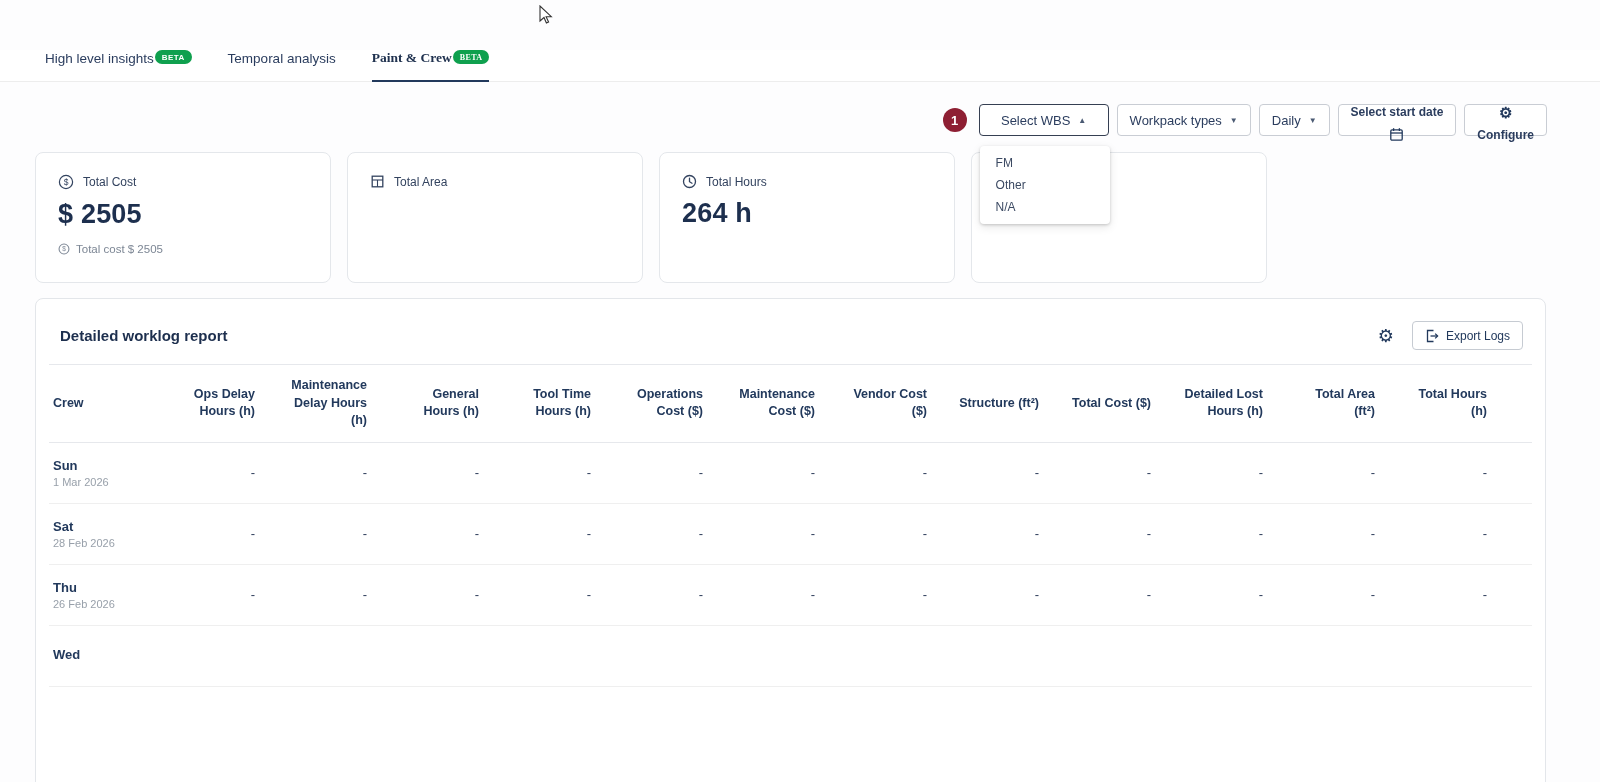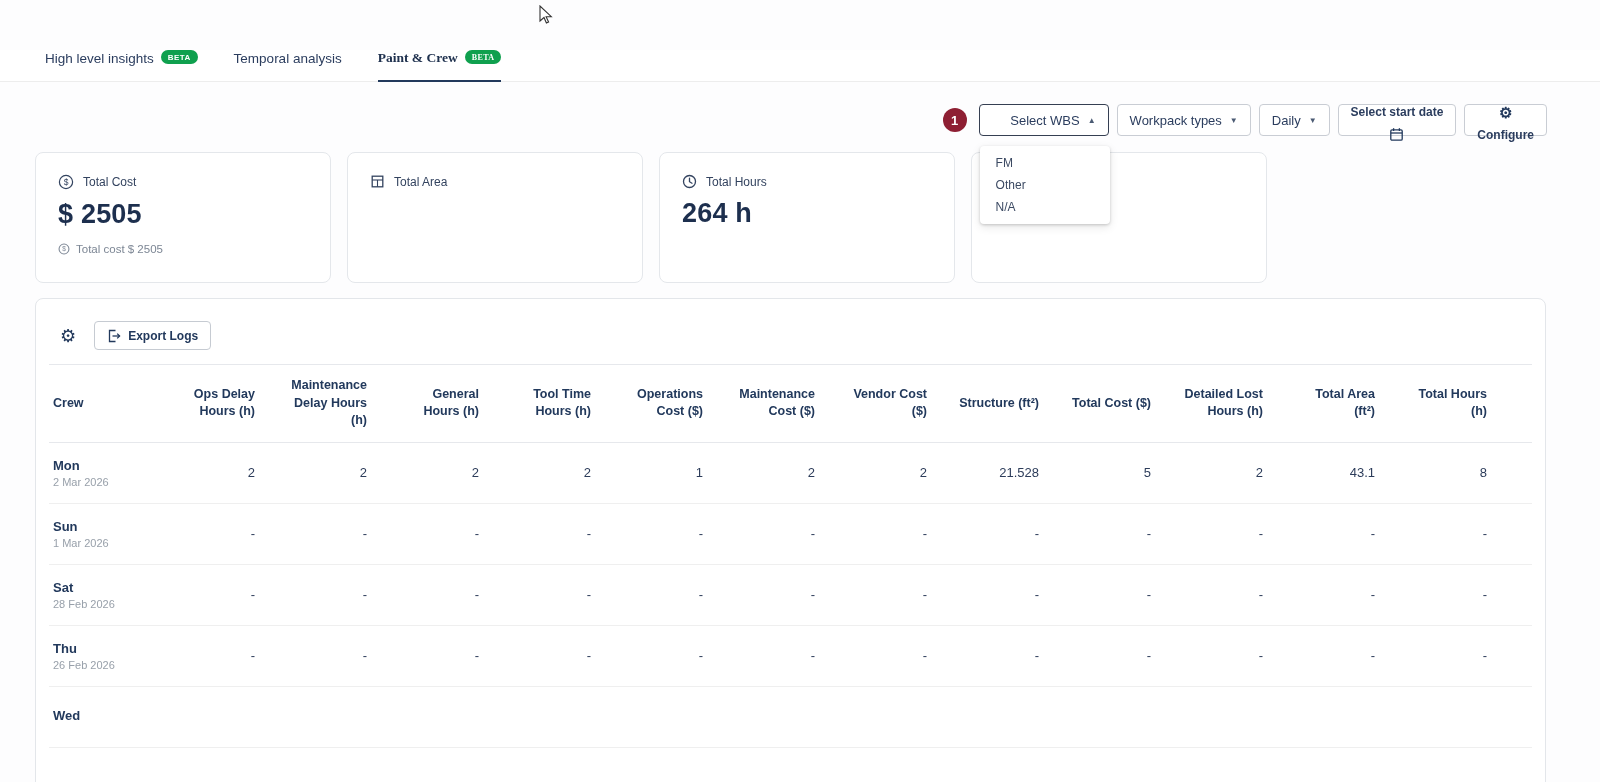--- a/index.html
+++ b/index.html
@@ -7,35 +7,35 @@
   body { font-family:"Liberation Sans", sans-serif; color:#22395c; position:relative; }
   .page { position:relative; width:1600px; height:782px; background:#fdfdfe; }
 
   
   .cursor { position:absolute; left:538px; top:5px; z-index:50; }
 
   
   .tabbar { position:absolute; top:50px; left:0; right:0; padding-left:45px;
             display:flex; gap:36px; border-bottom:1px solid #ededed; background:#fff; }
   .tab { padding-bottom:14px; font-size:13.5px; color:#2b3d5e; cursor:pointer;
-         display:flex; align-items:center; gap:7px; border-bottom:2px solid transparent; margin-bottom:-1px; }
+         display:flex; align-items:center; gap:1px; border-bottom:2px solid transparent; margin-bottom:-1px; }
   .tab.active { font-weight:700; color:#20324f; border-bottom:2px solid #22395c;font-family:Liberation Serif, serif; }
   .beta { background:#0fa04e; color:#fff; font-size:8px; font-weight:700; letter-spacing:.4px;
           padding:2.5px 7px; border-radius:9px; position:relative; top:-1px; }
 
   
   .toolbar { position:absolute; top:104px; right:53px; display:flex; align-items:center; gap:8px; z-index:20; }
   .step-badge { width:24px; height:24px; border-radius:50%; background:#8e1f33; color:#fff;
                 font-size:13px; font-weight:700; display:flex; align-items:center; justify-content:center;
                 margin-right:4px; }
   .tbtn { height:32px; display:flex; align-items:center; gap:8px; padding:0 12px;
           border:1px solid #c9cdd4; border-radius:4px; background:#fff; font-size:13px;
           color:#2b3d5e; cursor:pointer; white-space:nowrap; }
   .tbtn.bold { font-weight:700; font-size:12px;flex-direction:column; }
-  .tbtn.wbs { border:1.5px solid #353f52; position:relative; width:130px; justify-content:flex-end; }
+  .tbtn.wbs { border:1.5px solid #353f52; position:relative; width:130px; justify-content:center; }
   .caret { font-size:8px; color:#4a5a73; }
 
   
   .dropdown { position:absolute; top:calc(100% + 11px); left:0; width:130px; background:#fff;
               border-radius:4px; box-shadow:0 1px 3px rgba(0,0,0,.18), 0 3px 10px rgba(0,0,0,.10);
               padding:6px 0; z-index:30; }
   .dropdown .opt { font-size:12px; font-weight:400; color:#3c4a63; padding:4px 16px; text-align:left; cursor:pointer; }
 
   
   .cards { position:absolute; top:152px; left:35px; display:flex; gap:16px; z-index:5; }
@@ -49,21 +49,21 @@
   .card4 .card-value { margin-left:30px; }
 
   
   .panel { position:absolute; top:298px; left:35px; width:1511px; height:520px; background:#fff;
            border:1px solid #e3e6ea; border-radius:8px; z-index:4; }
   .panel-head { display:flex; align-items:center; padding:22px 22px 14px 24px; }
   .panel-title { font-size:15px; font-weight:700; color:#1d2f4e; flex:1; }
   .gear { font-size:18px; color:#22395c; margin-right:18px; cursor:pointer; line-height:1; }
   .export-btn { height:29px; display:flex; align-items:center; gap:7px; padding:0 12px;
                 border:1px solid #c6cbd2; border-radius:4px; background:#fff; font-size:12px;
-                font-weight:700; color:#22395c; cursor:pointer; }
+                font-weight:400; color:#22395c; cursor:pointer; }
 
   
   .table-wrap { margin:0 13px; overflow:hidden; }
   table { border-collapse:collapse; table-layout:fixed; width:1534px; }
   col.c-date { width:110px; } col.c-num { width:112px; } col.c-last { width:80px; }
   th { font-size:12.5px; font-weight:700; color:#22395c; text-align:right; vertical-align:middle;
        padding:12px 16px; line-height:1.4; border-top:1px solid #e6e8ec; border-bottom:1px solid #e6e8ec;
        height:70px; }
   th.col-date { text-align:left; padding-left:4px; }
   td { vertical-align:middle; border-bottom:1px solid #efefef; height:61px; }
@@ -180,20 +180,21 @@
       <div class="card-label">
         <span>y</span>
       </div>
       <div class="card-value">0.23</div>
     </div>
 
   </div>
 
   <div class="panel">
     <div class="panel-head">
+      <div class="panel-title">Detailed worklog report</div>
       <div class="gear">⚙</div>
       <div class="export-btn">
         <svg class="icon-svg" width="14" height="14" viewBox="0 0 14 14">
           <path d="M8.5 1.5 H2.5 V12.5 H8.5" fill="none" stroke="#22395c" stroke-width="1.3"></path>
           <line x1="5.5" y1="7" x2="12.5" y2="7" stroke="#22395c" stroke-width="1.3"></line>
           <path d="M10.2 4.6 L12.6 7 L10.2 9.4" fill="none" stroke="#22395c" stroke-width="1.3"></path>
         </svg>
         <span>Export Logs</span>
       </div>
     </div>
@@ -230,39 +231,20 @@
               <th>Total Cost ($)</th>
               <th>Detailed Lost Hours (h)</th>
               <th>Total Area (ft²)</th>
               <th>Total Hours (h)</th>
               <th>P</th>
             </tr>
         </thead>
         <tbody>
             <tr>
               <td class="col-date">
-                <div class="day">Mon</div>
-                <div class="date">2 Mar 2026</div>
-              </td>
-              <td class="num">2</td>
-              <td class="num">2</td>
-              <td class="num">2</td>
-              <td class="num">2</td>
-              <td class="num">1</td>
-              <td class="num">2</td>
-              <td class="num">2</td>
-              <td class="num">21.528</td>
-              <td class="num">5</td>
-              <td class="num">2</td>
-              <td class="num">43.1</td>
-              <td class="num">8</td>
-              <td class="num"></td>
-            </tr>
-            <tr>
-              <td class="col-date">
                 <div class="day">Sun</div>
                 <div class="date">1 Mar 2026</div>
               </td>
               <td class="num">-</td>
               <td class="num">-</td>
               <td class="num">-</td>
               <td class="num">-</td>
               <td class="num">-</td>
               <td class="num">-</td>
               <td class="num">-</td>

